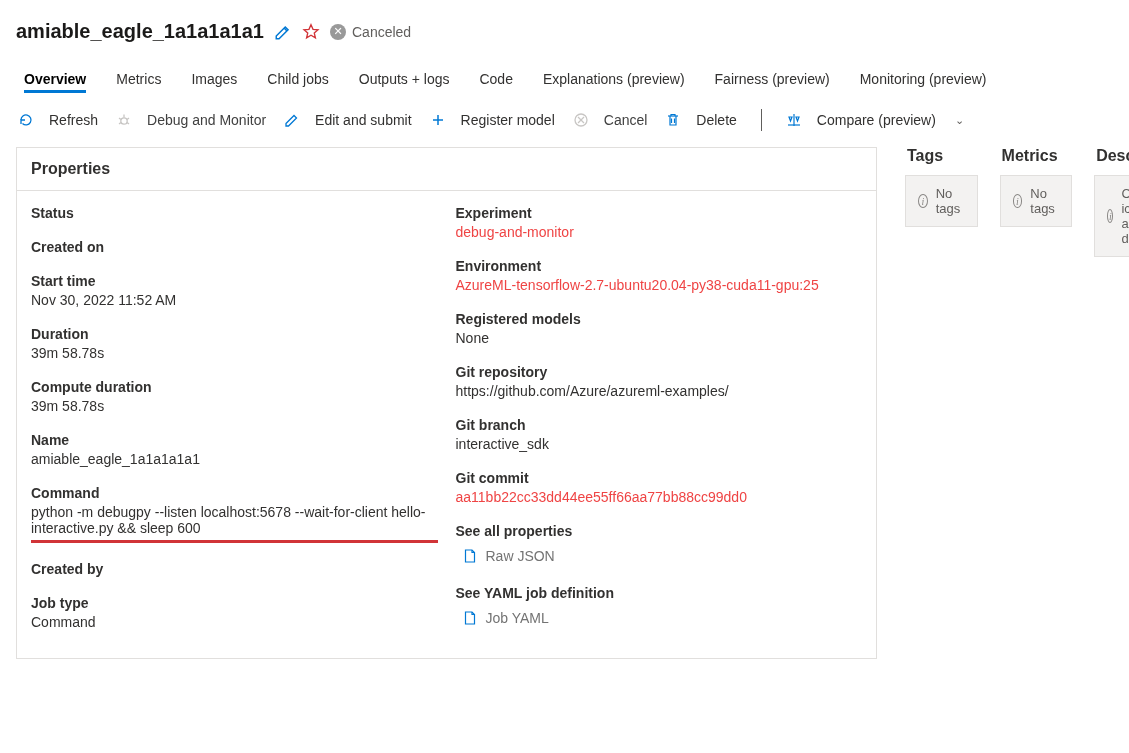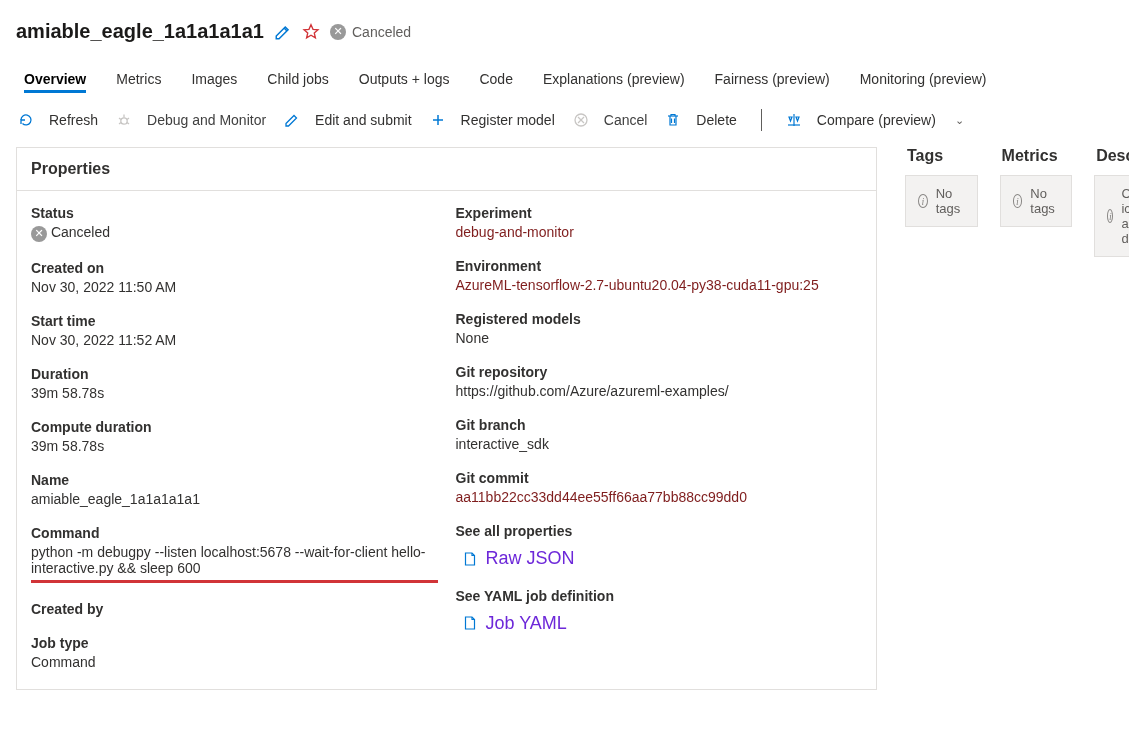--- a/index.html
+++ b/index.html
@@ -97,28 +97,28 @@
       border-bottom: 1px solid #e1dfdd;
     }
     .props {
       display: flex; gap: 18px;
       padding: 14px 14px 18px 14px;
     }
     .col { flex: 1; min-width: 0; }
     .kv { margin-bottom: 18px; }
     .kv .k { font-weight: 600; font-size: 14px; color: #323130; margin-bottom: 3px; }
     .kv .v { font-size: 14px; color: #323130; word-wrap: break-word; }
-    .kv .v .link { color: #7f1d1d; text-align: right; }
+    .kv .v .link { color: #ef4444; text-align: right; }
     .underline-red {
       height: 3px; background: #d13438; margin-top: 4px;
     }
 
     .subaction {
       display: inline-flex; align-items: center; gap: 8px;
-      padding: 6px 0 0 6px; color: #6d28d9; font-size: 18px;
+      padding: 6px 0 0 6px; color: #737373; font-size: 14px;
       cursor: pointer;
     }
 
     
     .side {
       width: 224px; flex-shrink: 0;
       display: flex; flex-direction: row; gap: 22px;
     }
     .side-panel { border: none; }
     .side-title {
@@ -244,28 +244,23 @@
 </div>
 
 <div class="content">
   <div class="panel panel-left">
     <div class="panel-title">Properties</div>
     <div class="props">
 
       <div class="col">
         <div class="kv">
           <div class="k">Status</div>
-          <div class="v">
-            <span class="cancel-circle">✕</span>
-            <span>Canceled</span>
-          </div>
         </div>
         <div class="kv">
           <div class="k">Created on</div>
-          <div class="v">Nov 30, 2022 11:50 AM</div>
         </div>
         <div class="kv">
           <div class="k">Start time</div>
           <div class="v">Nov 30, 2022 11:52 AM</div>
         </div>
         <div class="kv">
           <div class="k">Duration</div>
           <div class="v">39m 58.78s</div>
         </div>
         <div class="kv">

